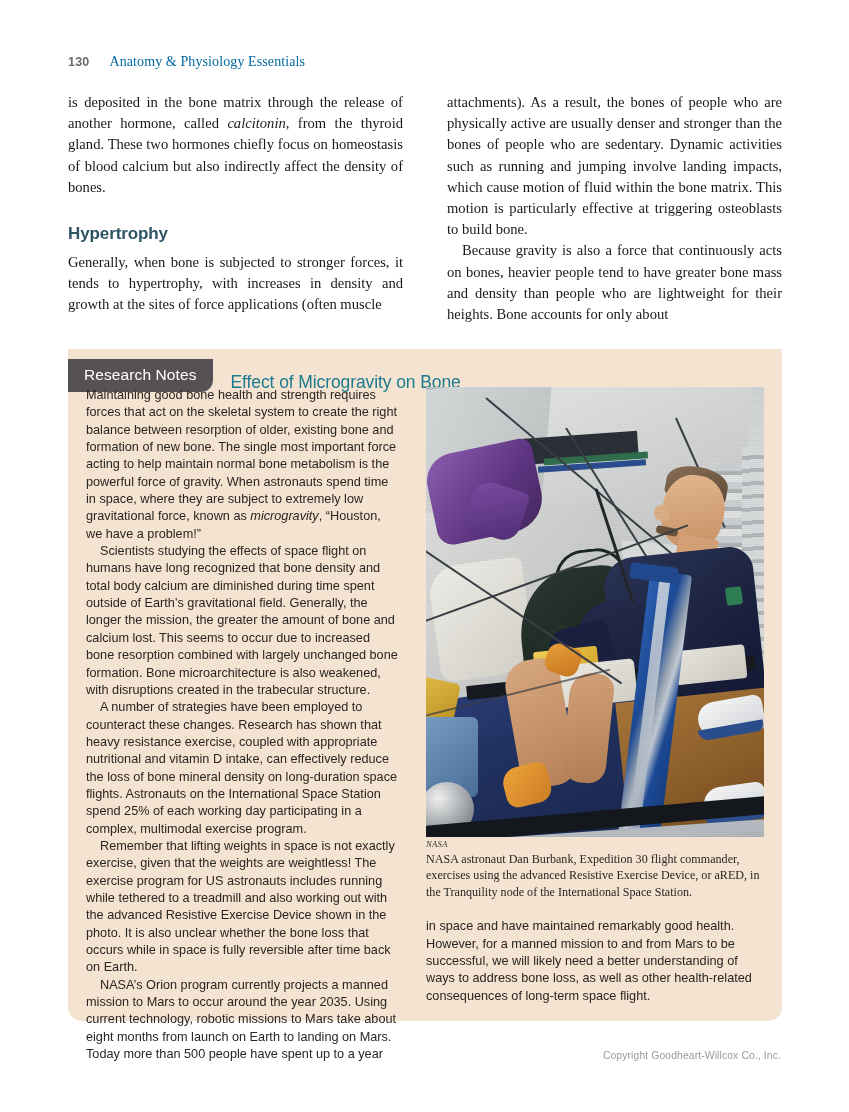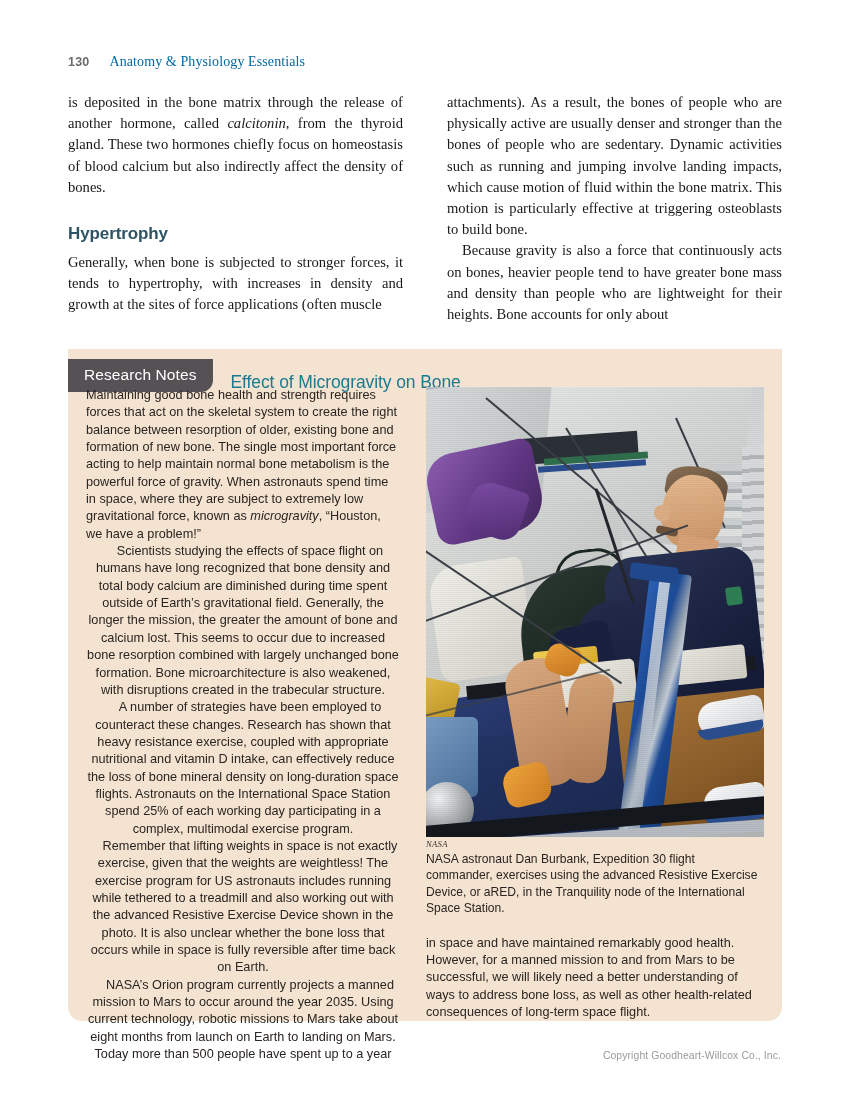--- a/index.html
+++ b/index.html
@@ -121,21 +121,21 @@
   .feature-left { width: 332px; }
   .feature-right { width: 338px; }
 
   .feature p {
     margin: 0;
     font-family: "Liberation Sans", sans-serif;
     font-size: 12.7px;
     line-height: 17.35px;
     color: #2a2522;
   }
-  .feature p.indent { text-indent: 14px; text-align: center; }
+  .feature p.indent { text-indent: 14px; }
   .feature p em { font-style: italic; }
 
   
   .photo-wrap { width: 338px; }
   .photo {
     width: 338px;
     height: 450px;
     position: relative;
     overflow: hidden;
     background: #8e9095;
@@ -300,21 +300,21 @@
     font-family: "Liberation Serif", serif;
     font-style: italic;
     font-size: 8.6px;
     color: #3a3632;
     text-align: left;
     width: 338px;
     margin-top: 2px;
     letter-spacing: .3px;
   }
   .photo-caption {
-    font-family: Liberation Sans, sans-serif;
+    font-family: Liberation Serif, serif;
     font-size: 12.1px;
     line-height: 16.4px;
     color: #2a2522;
     width: 338px;
     margin-top: 2px;
   }
   .feature-tail {
     margin-top: 18px;
   }
 

